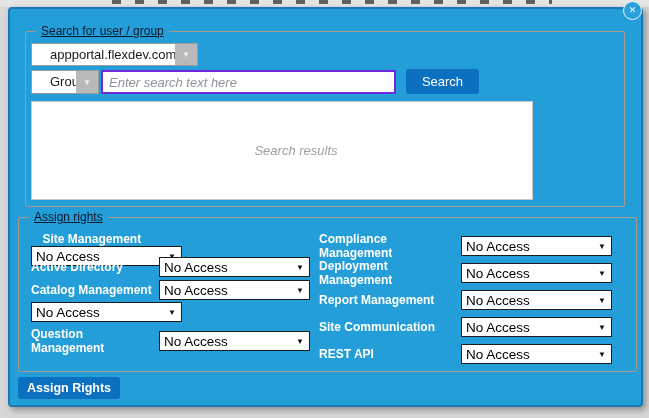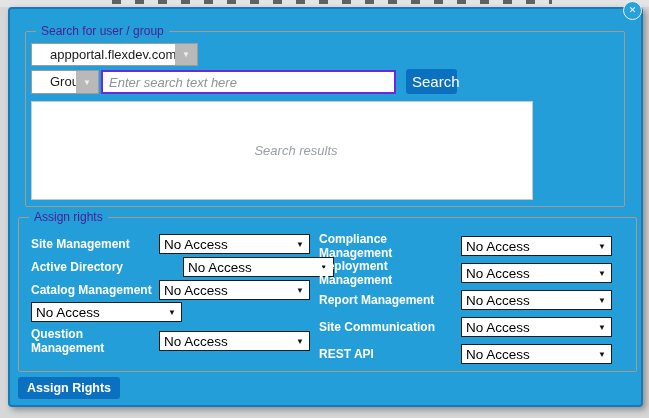--- a/index.html
+++ b/index.html
@@ -26,21 +26,21 @@
     border:1px solid #e9f7ff;background:#29a2dc;color:#f2fbff;
     display:flex;align-items:center;justify-content:center;
     font-size:9px;line-height:1;cursor:pointer;z-index:5;
   }
   
   .groupbox{position:absolute;border:1px solid #a59a8c;border-radius:2px;}
   .gb-search{left:15px;top:22px;width:598px;height:174px;}
   .gb-assign{left:8px;top:208px;width:617px;height:153px;}
   .legend{
     position:absolute;top:-8px;left:10px;padding:0 5px;background:#239ed8;
-    color:#4c1d95;font-size:12px;line-height:15px;white-space:nowrap;
+    color:#0f172a;font-size:12px;line-height:15px;white-space:nowrap;text-decoration:underline;
   }
   
   .combo{
     position:absolute;display:flex;height:23px;border:1px solid #9b9b9b;
     background:#ffffff;cursor:pointer;box-sizing:border-box;
   }
   .combo .txt{
     flex:1;overflow:hidden;white-space:nowrap;color:#1a1a1a;font-size:13px;
     line-height:21px;padding-left:18px;
   }
@@ -54,21 +54,21 @@
   .search-input{
     position:absolute;left:75px;top:38px;width:295px;height:24px;box-sizing:border-box;
     border:2px solid #6d28d9;background:#fff;font-size:13px;padding:0 6px;
     font-family:"Liberation Sans",sans-serif;color:#222;outline:none;
   }
   .search-input::placeholder{font-style:italic;color:#8d9398;opacity:1;}
   .btn{
     background:#0c70c0;color:#ffffff;border:none;border-radius:3px;cursor:pointer;
     font-family:"Liberation Sans",sans-serif;
   }
-  .search-btn{position:absolute;left:380px;top:37px;width:51px;height:25px;font-size:15px;}
+  .search-btn{position:absolute;left:380px;top:37px;width:73px;height:25px;font-size:13px;}
   
   .results{
     position:absolute;left:5px;top:69px;width:500px;height:97px;background:#ffffff;
     border:1px solid #c9c9c9;display:flex;align-items:center;justify-content:center;
   }
   .results .ph{font-style:italic;color:#9aa0a6;font-size:13px;margin-left:28px;}
   
   .col{position:absolute;}
   .row{position:absolute;display:flex;align-items:center;}
   .row .lbl{color:#ffffff;font-size:12px;font-weight:600;line-height:14px;}
@@ -80,21 +80,21 @@
     border:1px solid #1c1c1c;border-radius:0;background:#fff;color:#000;
     font-size:13.5px;padding:0 18px 0 4px;font-family:"Liberation Sans",sans-serif;
     cursor:pointer;outline:none;
   }
   .sel .arr{
     position:absolute;right:6px;top:50%;transform:translateY(-50%);
     font-size:8px;color:#111;pointer-events:none;
   }
   .col-left{left:12px;top:0;}
   .col-right{left:300px;top:0;}
-  .col-left .r0{top:14px;} .col-left .r1{top:37px;gap:24px;} .col-left .r2{top:60px;}
+  .col-left .r0{top:14px;flex-direction:column;} .col-left .r1{top:37px;} .col-left .r2{top:60px;}
   .col-left .r3{top:82px;} .col-left .r4{top:104px;height:38px;}
   .col-right .r0{top:16px;} .col-right .r1{top:43px;} .col-right .r2{top:70px;}
   .col-right .r3{top:97px;} .col-right .r4{top:124px;}
   .row{height:24px;}
   
   .assign-btn{position:absolute;left:8px;top:368px;height:22px;padding:0 9px;font-size:12.5px;font-weight:600;}
 </style>
 </head>
 <body>
 

